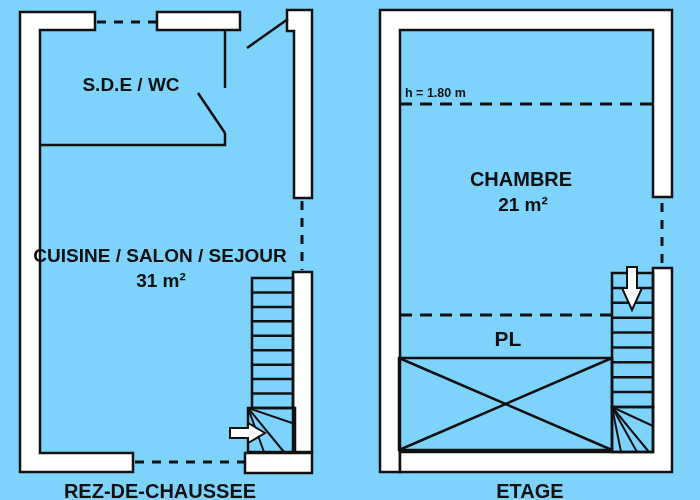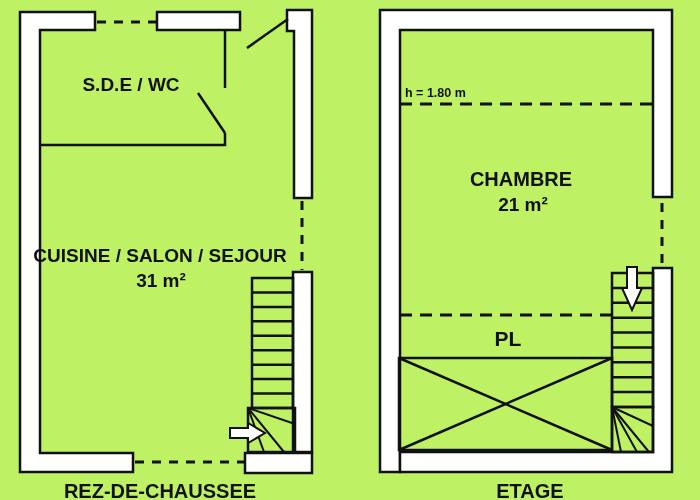--- a/index.html
+++ b/index.html
@@ -8,21 +8,21 @@
     background: #ffffff;
     width: 700px;
     height: 500px;
     overflow: hidden;
     font-family: "Liberation Sans", sans-serif;
   }
   .plan-stage {
     position: relative;
     width: 700px;
     height: 500px;
-    background: #bef264;
+    background: #7dd3fc;
   }
   svg { display: block; }
   .wall {
     fill: #ffffff;
     stroke: #111111;
     stroke-width: 2.5;
     stroke-linejoin: miter;
   }
   .line {
     fill: none;

